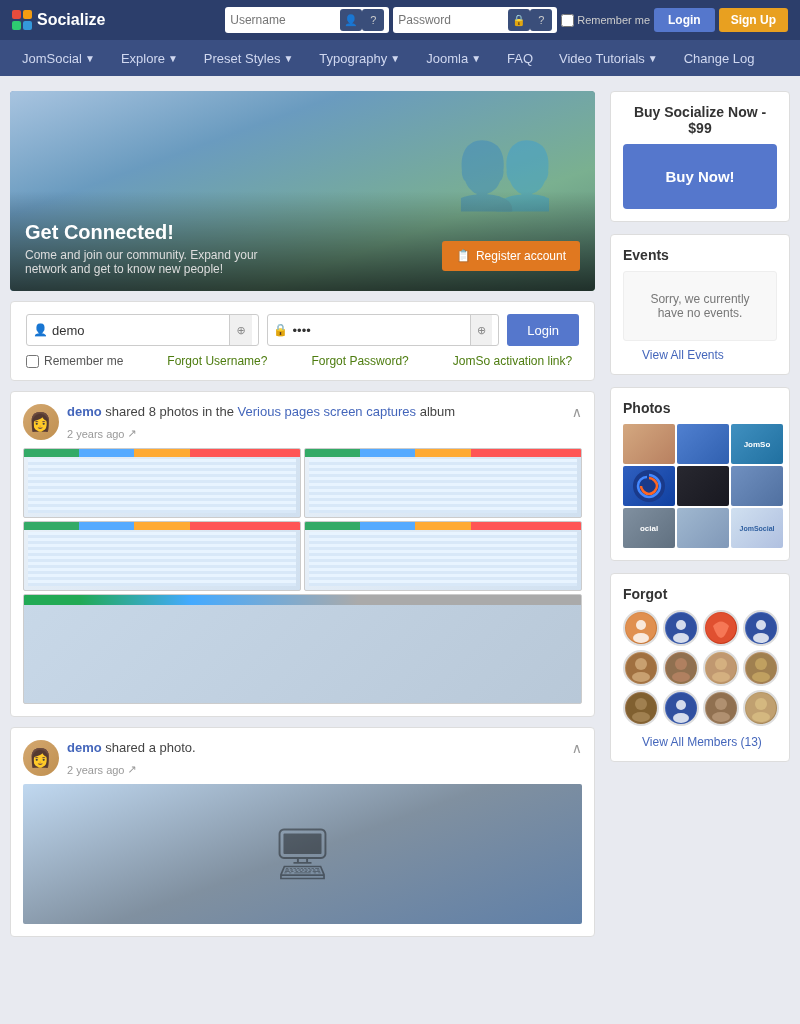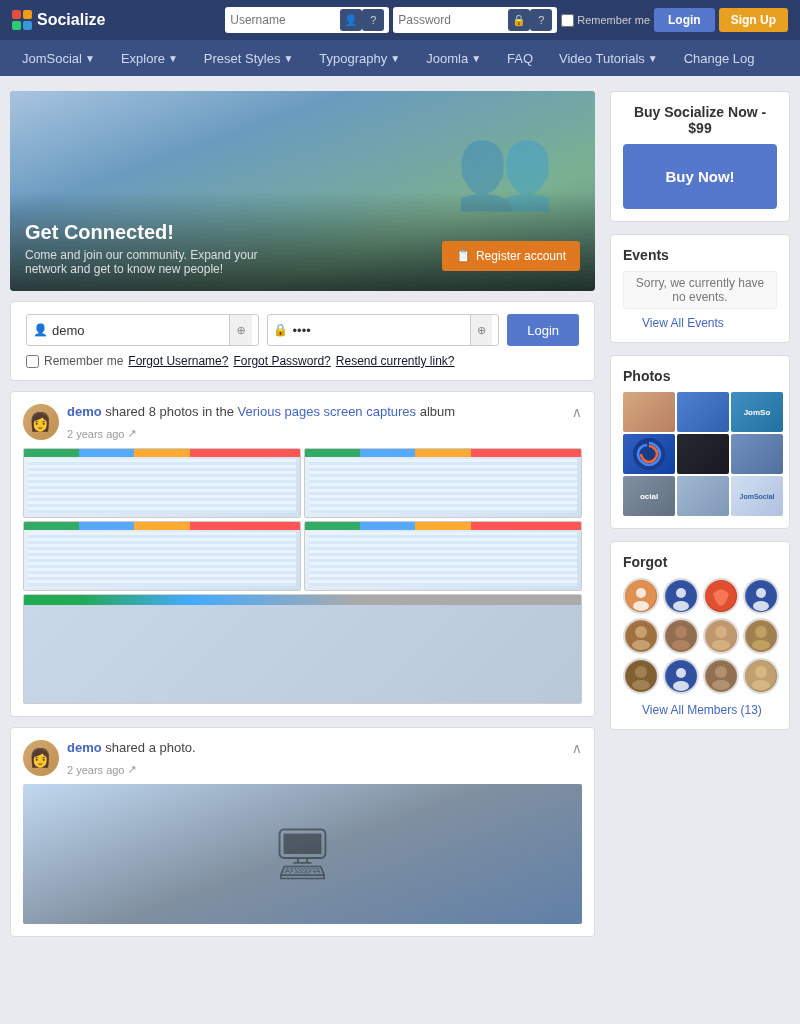--- a/index.html
+++ b/index.html
@@ -240,21 +240,21 @@
       font-size: 13px;
       white-space: nowrap;
     }
     .login-remember {
       display: flex;
       align-items: center;
       gap: 5px;
       font-size: 12px;
       color: #555;
     }
-    .login-links { color: #0f172a; text-decoration: underline; cursor: pointer; }
+    .login-links { color: #4d7c0f; cursor: pointer; margin-left: 39px; }
 
     
     .post-card {
       background: white;
       border: 1px solid #ddd;
       border-radius: 4px;
       padding: 12px;
       margin-bottom: 10px;
     }
     .post-header {
@@ -374,21 +374,21 @@
       width: 100%;
       padding: 24px;
       border-radius: 4px;
       cursor: pointer;
       font-size: 15px;
       font-weight: bold;
     }
     .events-empty {
       color: #777;
       font-size: 12px;
-      padding: 4px;
+      padding: 20px;
       text-align: center;
       background: #f8f8f8;
       border: 1px solid #eee;
       border-radius: 3px;
       margin-bottom: 6px;
     }
     .view-all-link {
       color: #4466bb;
       font-size: 12px;
       cursor: pointer;
@@ -539,21 +539,21 @@
           <input class="login-input" type="password" value="pass" style="">
           <div class="login-input-icon">⊕</div>
         </div>
         <button class="login-btn">Login</button>
       </div>
       <div class="login-remember">
         <input type="checkbox" style="">
         <span>Remember me</span>
         <span class="login-links">Forgot Username?</span>
         <span class="login-links">Forgot Password?</span>
-        <span class="login-links">Resend currently link?</span>
+        <span class="login-links">JomSo activation link?</span>
       </div>
     </div>
 
     <div class="post-card">
       <div class="post-header">
         <div class="avatar-circle">👩</div>
         <div class="post-meta">
           <div>
             <span class="post-author">demo</span>
             <span class="post-action"> shared 8 photos in the </span>

